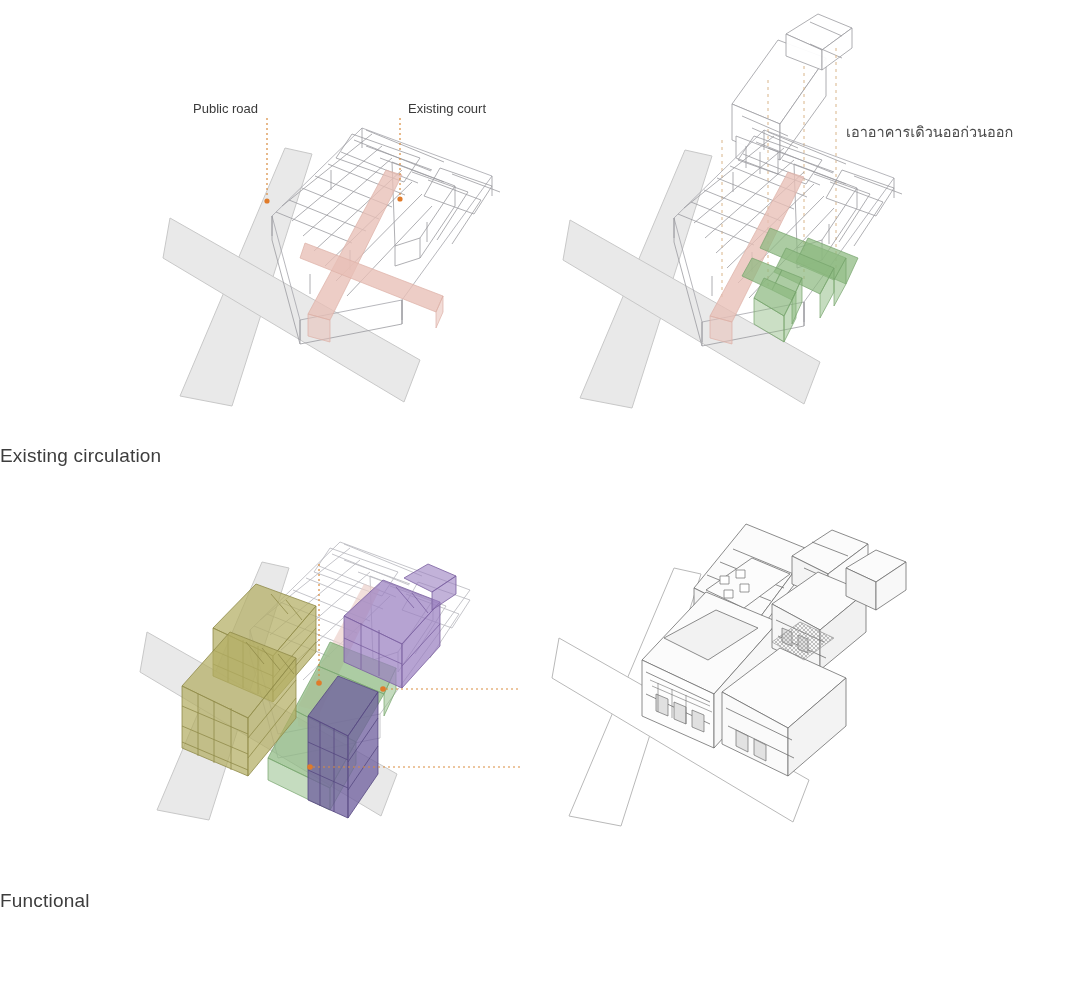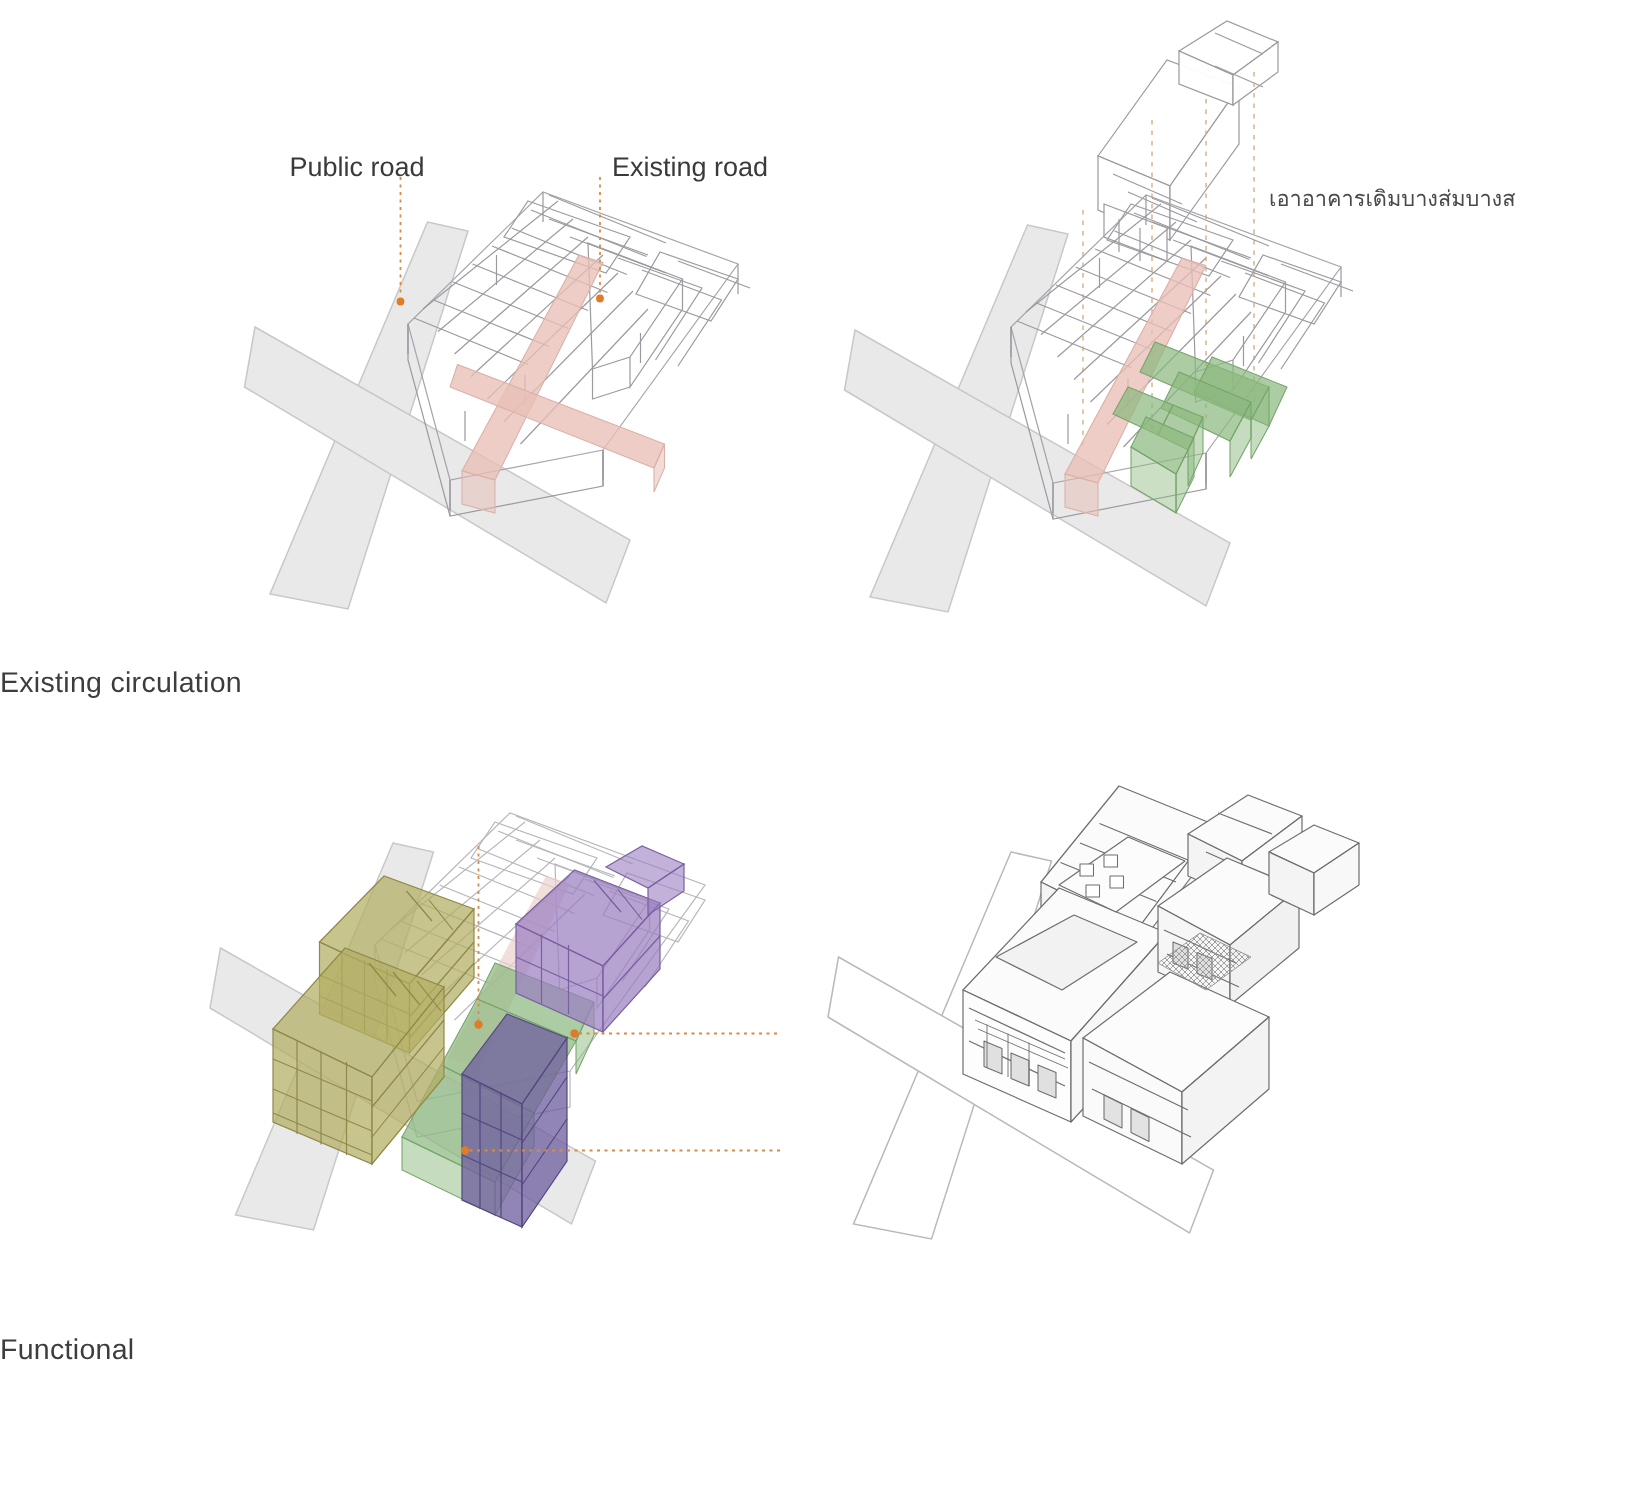--- a/index.html
+++ b/index.html
@@ -52,21 +52,21 @@
     top: 950px;
     width: 1092px;
     text-align: center;
     font-size: 20px;
     letter-spacing: 0.6px;
     color: #3d3d3d;
   }
 
   .callout {
     position: absolute;
-    font-size: 18px;
+    font-size: 13px;
     color: #3a3a3a;
     white-space: nowrap;
     line-height: 1.1;
   }
   .thai-callout {
     position: absolute;
     font-size: 14.5px;
     color: #4a4a4a;
     white-space: nowrap;
     font-family: "DejaVu Sans", "Liberation Sans", sans-serif;
@@ -137,21 +137,21 @@
 
       <g>
         <line x1="267" y1="118" x2="267" y2="198" stroke="#d98c3f" stroke-width="1.2" stroke-dasharray="2 3"></line>
         <circle cx="267" cy="201" r="2.6" fill="#e07b2a"></circle>
         <line x1="400" y1="118" x2="400" y2="196" stroke="#d98c3f" stroke-width="1.2" stroke-dasharray="2 3"></line>
         <circle cx="400" cy="199" r="2.6" fill="#e07b2a"></circle>
       </g>
     </svg>
 
     <div class="callout" style="left:193px; top:102px;">Public road</div>
-    <div class="callout" style="left:408px; top:102px;">Existing road</div>
+    <div class="callout" style="left:408px; top:102px;">Existing court</div>
 
     <div class="panel-caption">Existing circulation</div>
   </div>
 
   <div class="panel" id="panel-2">
     <svg class="svg-stage" width="546" height="440" viewBox="0 0 546 440">
 
       <g fill="#e9e9e9" stroke="#c8c8c8" stroke-width="1">
         <path d="M 139,150 L 166,156 L 86,408 L 34,398 Z"></path>
         <path d="M 17,260 L 24,220 L 274,362 L 258,404 Z"></path>
@@ -214,21 +214,21 @@
         <path d="M 208,298 L 218,278 L 250,292 L 238,316 Z"></path>
 
         <path d="M 288,280 L 300,258 L 300,284 L 288,306 Z" fill-opacity="0.5"></path>
         <path d="M 274,294 L 288,268 L 288,292 L 274,318 Z" fill-opacity="0.5"></path>
         <path d="M 238,316 L 250,292 L 250,318 L 238,342 Z" fill-opacity="0.5"></path>
         <path d="M 208,298 L 238,316 L 238,342 L 208,324 Z" fill-opacity="0.45"></path>
         <path d="M 246,300 L 256,278 L 256,302 L 246,324 Z" fill-opacity="0.5"></path>
       </g>
     </svg>
 
-    <div class="thai-callout" style="left:300px; top:120px;">เอาอาคารเดิมบางส่มบางส</div>
+    <div class="thai-callout" style="left:300px; top:120px;">เอาอาคารเดิวนออก่วนออก</div>
 
   </div>
 
   <div class="panel" id="panel-3">
     <svg class="svg-stage" width="546" height="400" viewBox="0 0 546 400">
 
       <g fill="#e9e9e9" stroke="#c8c8c8" stroke-width="1">
         <path d="M 262,82 L 289,88 L 209,340 L 157,330 Z"></path>
         <path d="M 140,192 L 147,152 L 397,294 L 381,336 Z"></path>
       </g>

